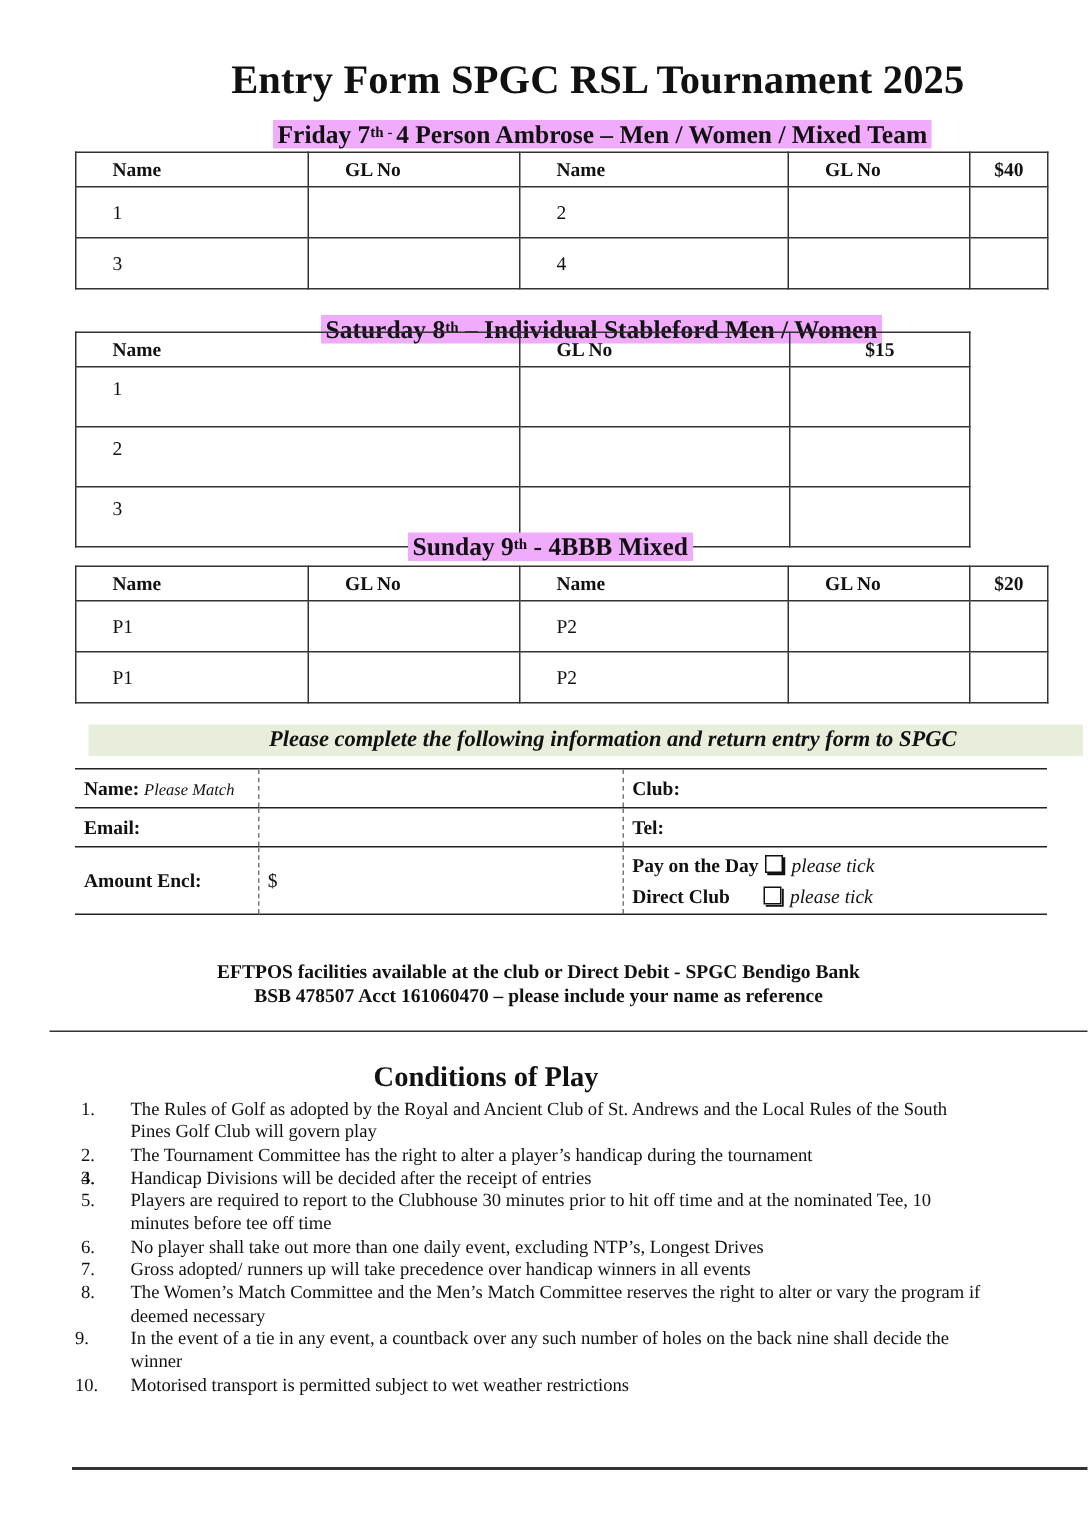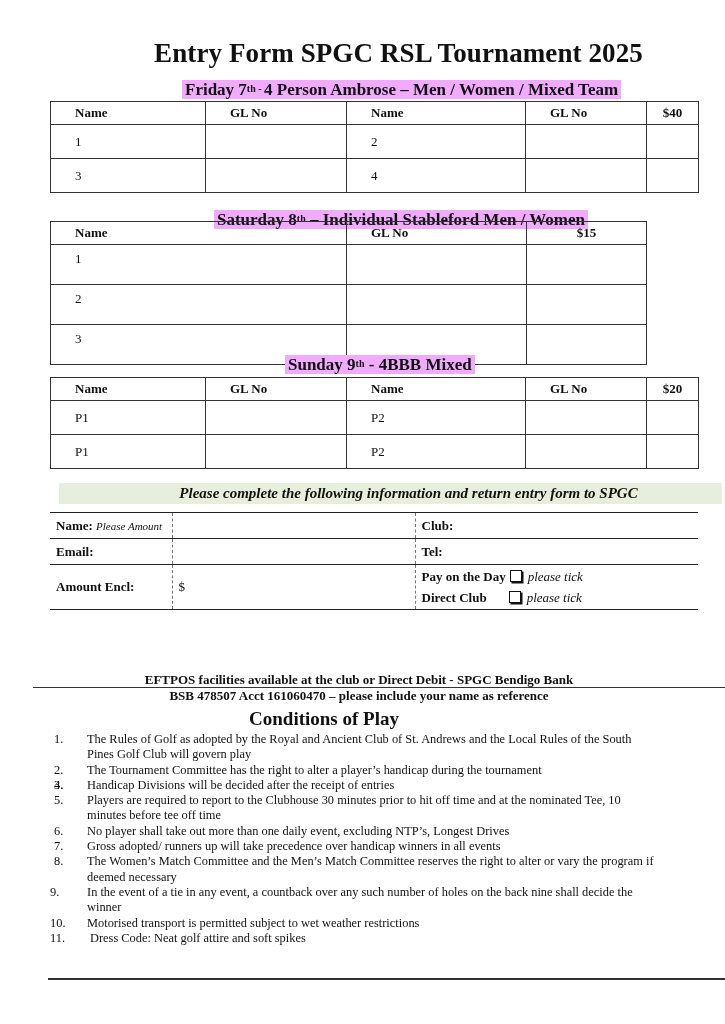--- a/index.html
+++ b/index.html
@@ -16,21 +16,21 @@
   .banner { left:59px; top:483px; width:627px; height:21px; background:#e7efdc; text-align:center; font-style:italic; font-weight:bold; font-size:15px; line-height:21px; }
   table.info { position:absolute; left:50px; top:512px; width:648px; border-collapse:collapse; table-layout:fixed; }
   table.info td { border-top:1.5px solid #222; border-bottom:1.5px solid #222; font-size:13px; padding:0 0 0 6px; height:25px; }
   table.info td.dash { border-right:1px dashed #777; }
   table.info tr.tall td { height:44px; }
   .bold { font-weight:bold; }
   .ital { font-style:italic; }
   .small-ital { font-style:italic; font-size:11px; font-weight:normal; }
   .chk { display:inline-block; width:10px; height:10px; border:1.6px solid #111; box-shadow:1.5px 1.5px 0 #111; vertical-align:-1px; margin:0 6px 0 4px; }
   .payline { line-height:21px; }
-  .eft { left:0; width:646px; top:672px; text-align:center; font-weight:bold; font-size:13px; line-height:16px; }
+  .eft { left:0; width:646px; top:640px; text-align:center; font-weight:bold; font-size:13px; line-height:16px; }
   .rule { height:0; border-top:1.5px solid #333; }
   .cop { left:0; width:576px; top:708px; text-align:center; font-weight:bold; font-size:19px; }
   ol.conds { position:absolute; left:40px; top:732px; width:620px; margin:0; padding:0; list-style:none; font-size:12.4px; line-height:15.3px; }
   ol.conds li { position:relative; padding-left:47px; }
   ol.conds li .num { position:absolute; left:14px; top:0; }
 </style>
 </head>
 <body>
 
 <div class="abs title">Entry Form SPGC RSL Tournament 2025</div>
@@ -97,21 +97,21 @@
     <td class="r"></td>
   </tr>
   <tr>
     <td class="r" style="vertical-align:top;padding-top:6px">3</td>
     <td class="r"></td>
     <td class="r"></td>
   </tr>
 </tbody>
   </table>
 
-<div class="abs" style="left:249px; top:354px;text-align:right;">
+<div class="abs" style="left:236px; top:354px;text-align:right;">
   <span class="hl"><span>Sunday 9</span><sup>th</sup><span> - 4BBB Mixed</span></span>
 </div>
 <table class="grid" style="left:50px; top:377px; width:648px;">
   <colgroup>
       <col style="width:155px">
       <col style="width:141px">
       <col style="width:179px">
       <col style="width:121px">
       <col style="width:52px">
     </colgroup>
@@ -143,21 +143,21 @@
 <div class="abs banner">Please complete the following information and return entry form to SPGC</div>
 
 <table class="info">
   <colgroup>
       <col style="width:122px">
       <col style="width:243px">
       <col style="width:283px">
     </colgroup>
   <tbody>
       <tr>
-    <td class="dash"><span class="bold">Name:</span> <span class="small-ital">Please Amount</span></td>
+    <td class="dash"><span class="bold">Name:</span> <span class="small-ital">Please Match</span></td>
     <td class="dash"></td>
     <td><span class="bold">Club:</span></td>
   </tr>
   <tr>
     <td class="dash bold">Email:</td>
     <td class="dash"></td>
     <td><span class="bold">Tel:</span></td>
   </tr>
   <tr class="tall">
     <td class="dash bold">Amount Encl:</td>
@@ -185,15 +185,14 @@
   <li><span class="num">1.</span><span>The Rules of Golf as adopted by the Royal and Ancient Club of St. Andrews and the Local Rules of the South Pines Golf Club will govern play</span></li>
   <li><span class="num">2.</span><span>The Tournament Committee has the right to alter a player’s handicap during the tournament</span></li>
   <li><span class="num">3.</span></li>
   <li><span class="num">4.</span><span>Handicap Divisions will be decided after the receipt of entries</span></li>
   <li><span class="num">5.</span><span>Players are required to report to the Clubhouse 30 minutes prior to hit off time and at the nominated Tee, 10 minutes before tee off time</span></li>
   <li><span class="num">6.</span><span>No player shall take out more than one daily event, excluding NTP’s, Longest Drives</span></li>
   <li><span class="num">7.</span><span>Gross adopted/ runners up will take precedence over handicap winners in all events</span></li>
   <li><span class="num">8.</span><span>The Women’s Match Committee and the Men’s Match Committee reserves the right to alter or vary the program if deemed necessary</span></li>
   <li><span class="num" style="left:10px">9.</span><span>In the event of a tie in any event, a countback over any such number of holes on the back nine shall decide the winner</span></li>
   <li><span class="num" style="left:10px">10.</span><span>Motorised transport is permitted subject to wet weather restrictions</span></li>
-  <li><span class="num" style="left:10px">11.</span><span style="margin-left:3px">Dress Code: Neat golf attire and soft spikes</span></li>
 </ol>
 <div class="abs rule" style="left:48px; top:978px; width:670px; border-top-width:2px;"></div>
 
 </body></html>

